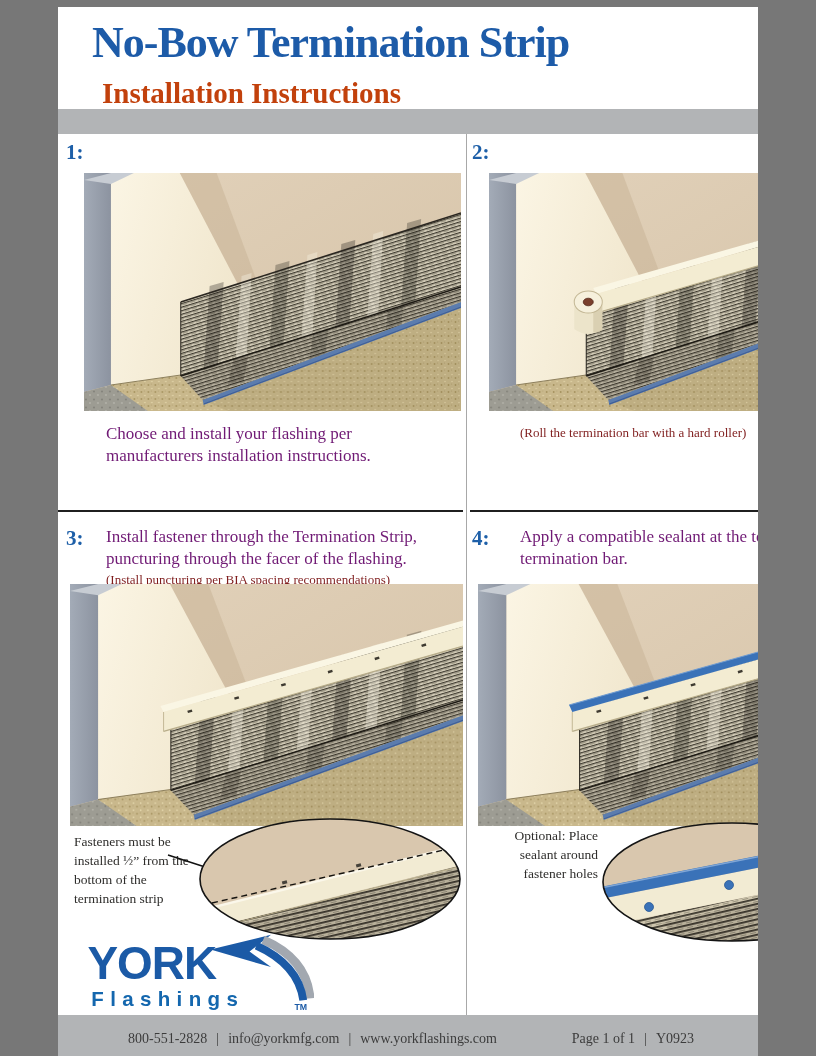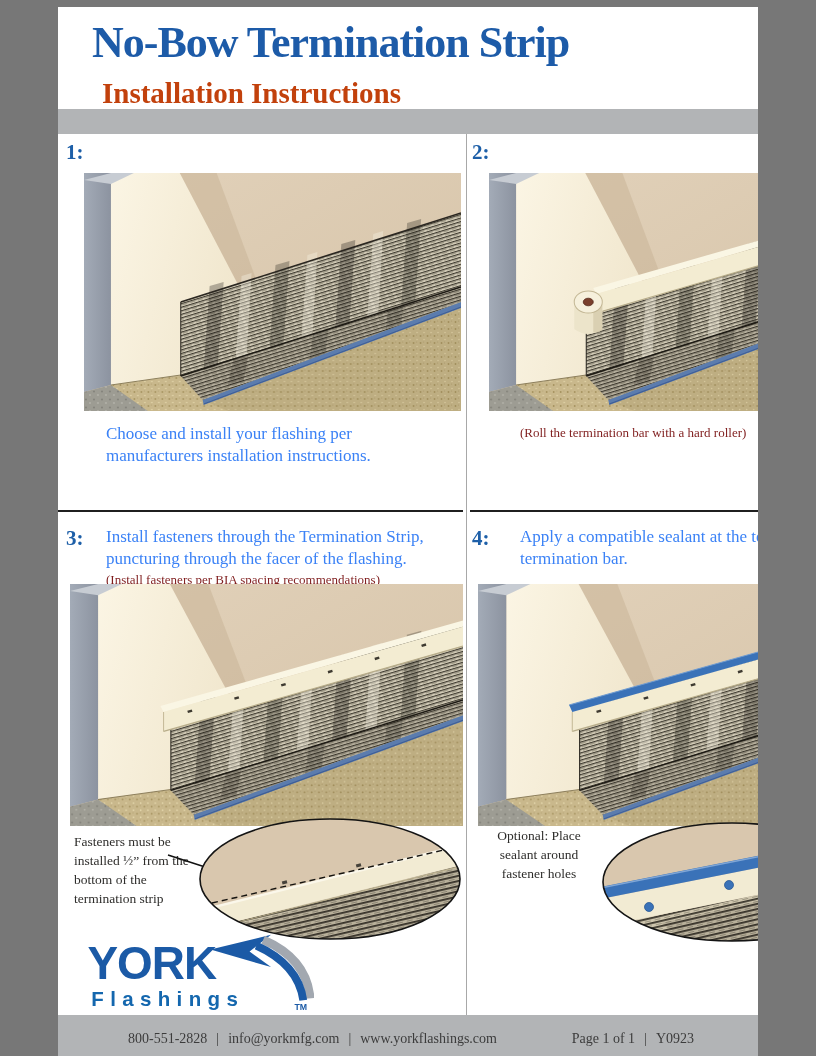--- a/index.html
+++ b/index.html
@@ -8,24 +8,24 @@
   .abs{position:absolute;}
   .title{left:34px;top:10px;font-size:44px;font-weight:bold;color:#1d5ba8;letter-spacing:-1px;}
   .subtitle{left:44px;top:70px;font-size:29px;font-weight:bold;color:#c2410c;}
   .band{background:#b2b4b6;}
   .top-band{left:0;top:102px;width:816px;height:25px;}
   .vline{left:408px;top:127px;width:1px;height:881px;background:#a8a8a8;}
   .hline{top:503px;height:2px;background:#1f1f1f;}
   .hline-left{left:0;width:405px;}
   .hline-right{left:412px;width:404px;}
   .step-num{font-size:21px;font-weight:bold;color:#1d5fa8;}
-  .caption{font-size:17px;line-height:1.3;color:#3b82f6;}
+  .caption{font-size:17px;line-height:1.3;color:#701a75;}
   .note{font-size:13px;line-height:1.25;color:#7f1d1d;margin-top:2px;}
   .callout{font-size:13.5px;line-height:1.4;color:#2e2d2b;}
-  .callout-right{text-align:center;}
+  .callout-right{text-align:right;}
   .footer-bar{left:0;top:1008px;width:816px;height:48px;}
   .footer-text{font-size:14px;color:#3c3c3c;line-height:48px;white-space:nowrap;}
   .footer-left{left:70px;top:1008px;}
   .footer-right{right:64px;top:1008px;text-align:center;}
   .sep{margin:0 9px;}
   svg{display:block;}
 </style>
 </head>
 <body>
 
@@ -146,22 +146,22 @@
       <ellipse cx="99" cy="129" rx="14" ry="11" fill="#f6f0dc" stroke="#c3b795" stroke-width="1"></ellipse>
       <ellipse cx="99" cy="129" rx="5" ry="3.8" fill="#7a3f2c" stroke="#55281a" stroke-width="0.8"></ellipse>
     </g>
   </svg>
   <div class="abs" style="left:462px;top:416px;width:334px;">
     <div class="note">(Roll the termination bar with a hard roller)</div>
   </div>
 
   <div class="abs step-num" style="left:8px;top:519px;">3:</div>
   <div class="abs" style="left:48px;top:519px;width:352px;">
-    <div class="caption">Install fasteners through the Termination Strip, puncturing through the facer of the flashing.</div>
-    <div class="note">(Install fasteners per BIA spacing recommendations)</div>
+    <div class="caption">Install fastener through the Termination Strip, puncturing through the facer of the flashing.</div>
+    <div class="note">(Install puncturing per BIA spacing recommendations)</div>
   </div>
   <svg class="abs" style="left:12px;top:577px;" width="393" height="242" viewBox="0 0 378 238" preserveAspectRatio="none">
     <use href="#scene-base"></use>
     <use href="#strip-full"></use>
     <use href="#scene-fasteners"></use>
   </svg>
   <div class="abs callout" style="left:16px;top:826px;width:116px;">Fasteners must be installed ½” from the bottom of the termination strip</div>
   <svg class="abs" style="left:106px;top:842px;" width="86" height="36" viewBox="0 0 86 36">
     <line x1="4" y1="6" x2="72" y2="28" stroke="#111" stroke-width="1.4" marker-end="url(#arrow-head)"></line>
   </svg>

